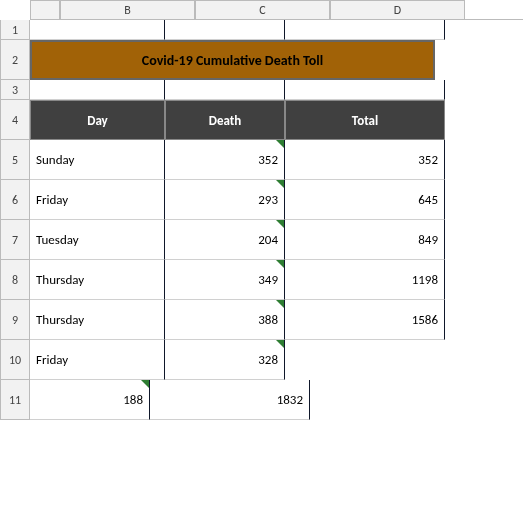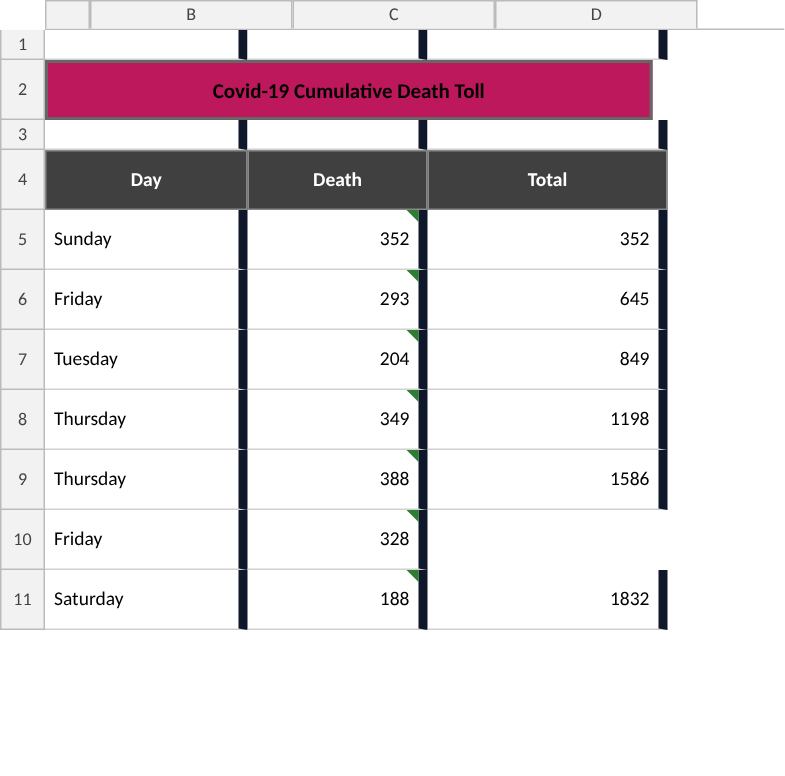--- a/index.html
+++ b/index.html
@@ -78,42 +78,42 @@
     .main-grid {
       flex: 1;
     }
 
     .grid-row {
       display: flex;
       height: 40px;
     }
 
     .cell {
-      border-right: 6px solid #0f172a;
+      border-right: 1px solid #0f172a;
       border-bottom: 1px solid #d0d0d0;
       display: flex;
       align-items: center;
       padding: 0 6px;
       position: relative;
     }
 
     .cell-b { width: 135px; }
     .cell-c { width: 120px; }
     .cell-d { width: 160px; }
 
     
     .title-cell {
       width: 405px; 
       border: 2px solid #666;
       display: flex;
       align-items: center;
       justify-content: center;
       font-weight: bold;
       font-size: 14px;
-      background: #be185d;
+      background: #a16207;
     }
 
     
     .header-cell {
       background: #404040;
       color: #fff;
       font-weight: bold;
       justify-content: center;
       border: 1px solid #888;
     }
@@ -221,21 +221,20 @@
           <div class="grid-row">
             <div class="cell cell-b">Thursday</div>
             <div class="cell cell-c cell-num">388<span class="green-tri"></span></div>
             <div class="cell cell-d cell-num">1586</div>
           </div>
           <div class="grid-row">
             <div class="cell cell-b">Friday</div>
             <div class="cell cell-c cell-num">328<span class="green-tri"></span></div>
           </div>
           <div class="grid-row">
-            <div class="cell cell-b">Saturday</div>
             <div class="cell cell-c cell-num">188<span class="green-tri"></span></div>
             <div class="cell cell-d cell-num">1832</div>
           </div>
         </div>
 
     </div>
   </div>
 </div>
 
 </body></html>

